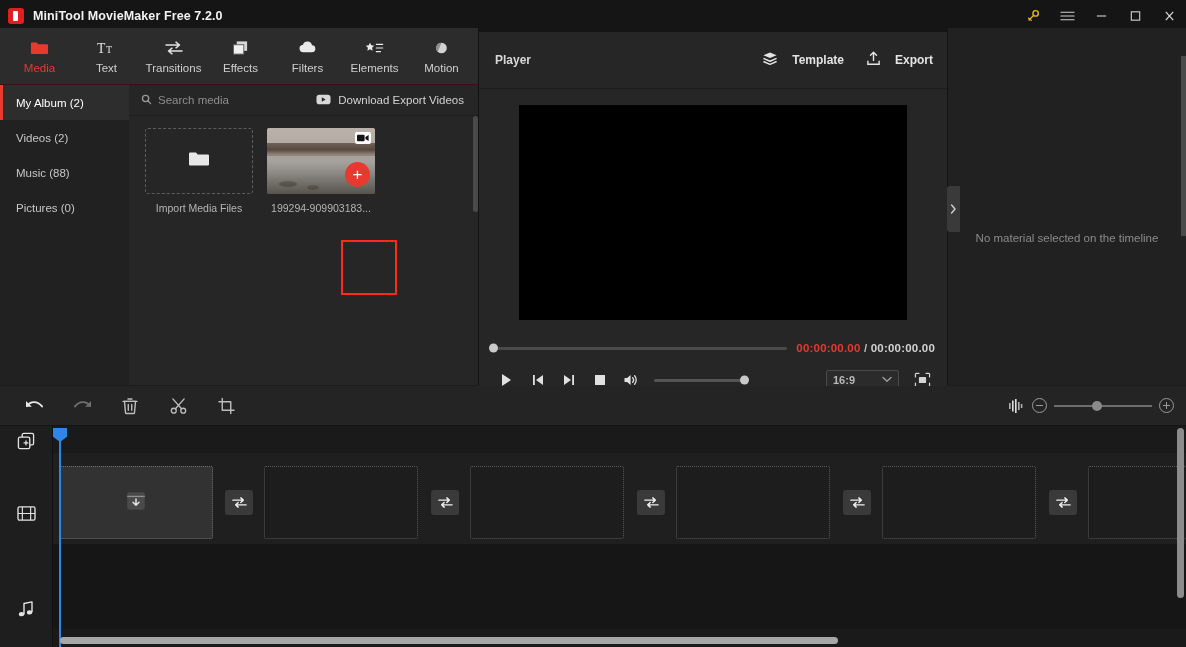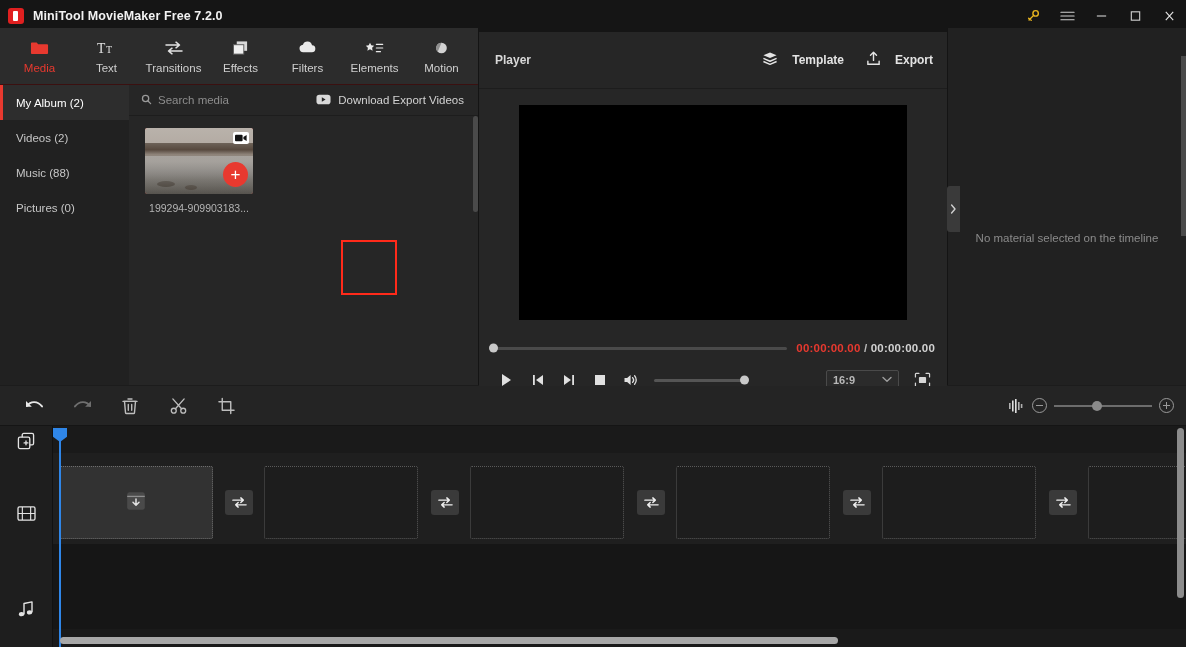--- a/index.html
+++ b/index.html
@@ -380,20 +380,30 @@
             <svg width="15" height="11" viewBox="0 0 16 11">
                 <rect x="0.5" y="0.5" width="15" height="10" rx="3" fill="#d8d8d8"></rect>
                 <path d="M6.2 3.1l4 2.4-4 2.4z" fill="#262626"></path>
               </svg>
           </span>
           <span class="lbl">Download Export Videos</span>
         </div>
       </div>
 
       <div class="media-grid">
+        <div class="cell">
+          <div class="import-box">
+            <span>
+              <svg width="22" height="18" viewBox="0 0 22 18">
+                  <path d="M1 3.4a1 1 0 011-1h6l1.7 2H20a1 1 0 011 1v9.2a1 1 0 01-1 1H2a1 1 0 01-1-1z" fill="#e6e6e6"></path>
+                </svg>
+            </span>
+          </div>
+          <div class="cell-label">Import Media Files</div>
+        </div>
 
         <div class="cell">
           <div class="thumb selected">
             <div class="img-river">
               <span class="rock"></span>
                 <span class="rock2"></span>
             </div>
             <div class="vid-badge">
               <svg width="12" height="8" viewBox="0 0 12 8">
                   <rect x="0" y="0.8" width="7.6" height="6.4" rx="1" fill="#141414"></rect>

